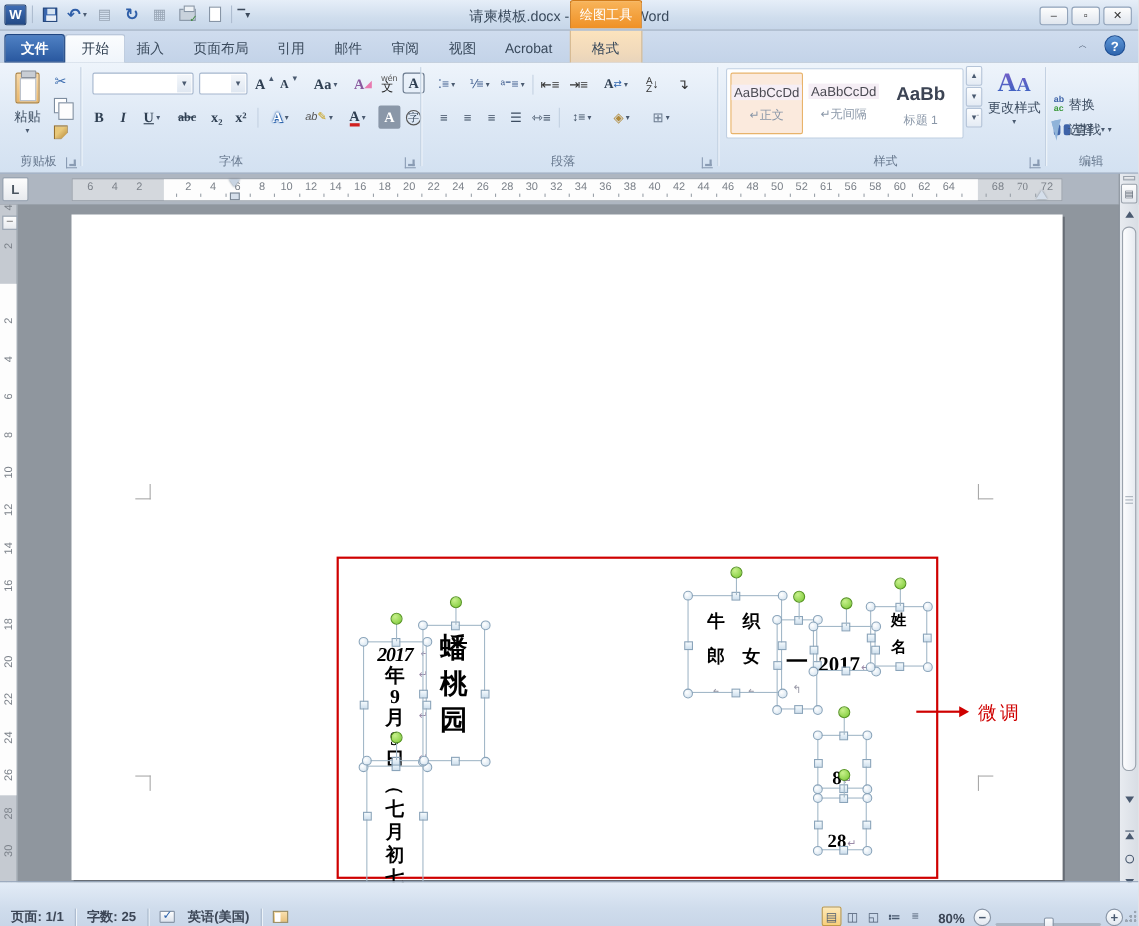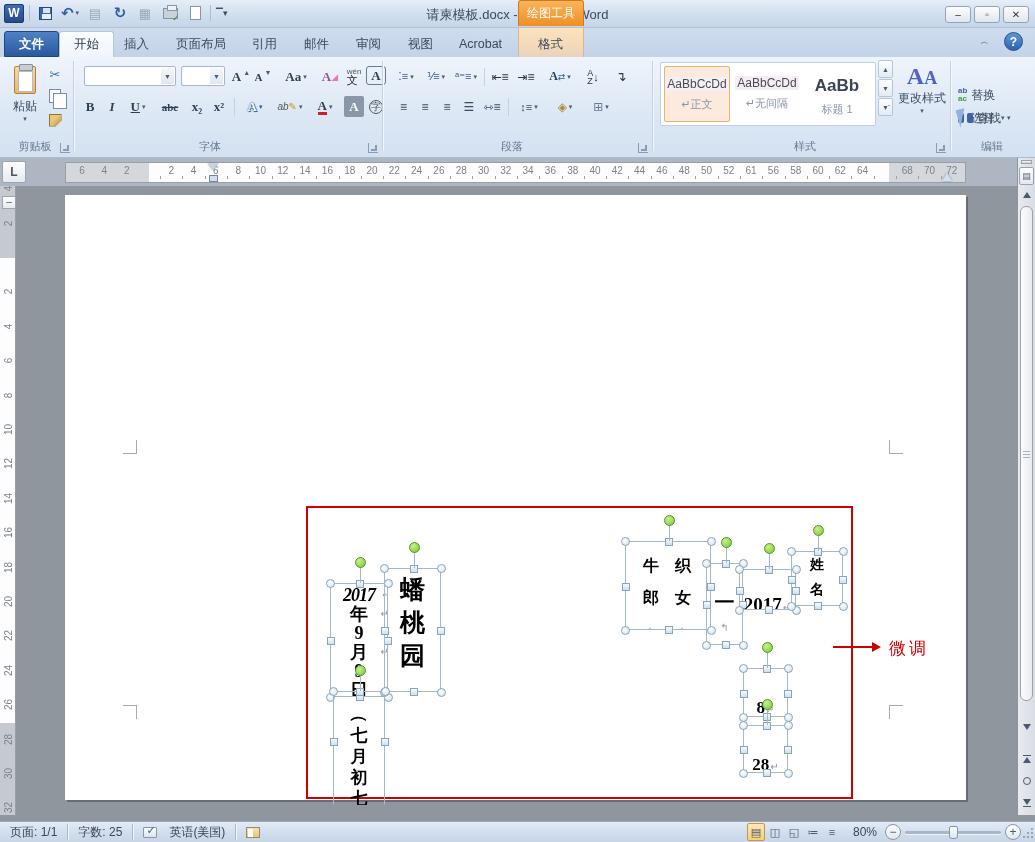--- a/index.html
+++ b/index.html
@@ -173,23 +173,23 @@
   .thumb { position:absolute; left:2px; top:48px; width:13px; height:495px; background:linear-gradient(90deg,#fdfdfe,#e7ebf1);
     border:1px solid #9aa2ac; border-radius:6px; }
   .thumb .grip { position:absolute; left:2px; top:50%; width:7px; height:1px; background:#aab2bc;
     box-shadow:0 3px 0 #aab2bc, 0 -3px 0 #aab2bc; }
   .browse-btn { position:absolute; left:2px; width:13px; height:14px; display:flex; align-items:center; justify-content:center;
     flex-direction:column; gap:1px; }
   .bar { width:8px; height:1px; background:#4a5a70; }
   .circle-o { width:8px; height:8px; border:1px solid #4a5a70; border-radius:50%; }
 
   
-  .statusbar { position:absolute; left:0; bottom:0; width:1035px; height:21px;
+  .statusbar { position:absolute; left:0; bottom:0; width:1035px; height:41px;
     background:linear-gradient(#e3ecf7,#cfdcEC 60%,#c8d6e8); border-top:1px solid #98a8bd;
-    display:flex; align-items:center; font-size:12px; color:#3c4656; }
+    display:flex; align-items:flex-end; font-size:12px; color:#3c4656;font-weight:bold; }
   .sitem { padding:0 10px; height:18px; display:flex; align-items:center; gap:5px; }
   .sdiv { width:1px; height:16px; background:#aab9cc; box-shadow:1px 0 0 #f0f5fa; }
   .book-ic { position:relative; width:14px; height:11px; background:linear-gradient(#fdfdfd,#dce3ec); border:1px solid #8a97a8; border-radius:1px; }
   .book-ic:after { content:"✓"; position:absolute; left:2px; top:-4px; color:#2d64ad; font-size:11px; font-weight:bold; }
   .panel-ic { width:14px; height:11px; background:linear-gradient(#f8e0b0,#eac27a); border:1px solid #9a8a5c; position:relative; }
   .panel-ic:before { content:""; position:absolute; left:1px; top:1px; width:5px; height:8px; background:#fff; }
   .viewbtns { display:flex; gap:1px; margin-left:4px; }
   .vbtn { width:18px; height:18px; display:flex; align-items:center; justify-content:center;
     font-size:11px; color:#4a5a70; border:1px solid transparent; border-radius:2px; }
   .vbtn.on { background:linear-gradient(#fde9b8,#f8cf7a); border-color:#c09a48; }
@@ -500,21 +500,21 @@
           <span class="rn" style="left: 618.2px;">48</span>
           <span class="rn" style="left: 640.5px;">50</span>
           <span class="rn" style="left: 662.8px;">52</span>
           <span class="rn" style="left: 685.1px;">61</span>
           <span class="rn" style="left: 707.4px;">56</span>
           <span class="rn" style="left: 729.7px;">58</span>
           <span class="rn" style="left: 752px;">60</span>
           <span class="rn" style="left: 774.3px;">62</span>
           <span class="rn" style="left: 796.6px;">64</span>
           <span class="rn" style="left: 841.2px;">68</span>
-          <span class="rn" style="left: 863.5px;">70</span>
+          <span class="rn" style="left: 863.5px; font-family: Liberation Serif, serif;">70</span>
           <span class="rn" style="left: 885.8px;">72</span>
           <div class="tickh" style="left: 94.15px;"></div>
           <div class="tickh" style="left: 116.45px;"></div>
           <div class="tickh" style="left: 138.75px;"></div>
           <div class="tickh" style="left: 161.05px;"></div>
           <div class="tickh" style="left: 183.35px;"></div>
           <div class="tickh" style="left: 205.65px;"></div>
           <div class="tickh" style="left: 227.95px;"></div>
           <div class="tickh" style="left: 250.25px;"></div>
           <div class="tickh" style="left: 272.55px;"></div>

